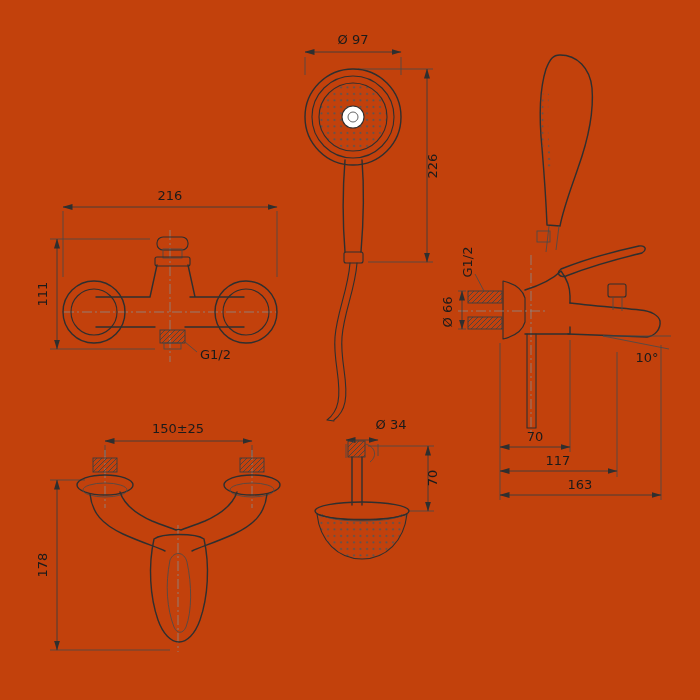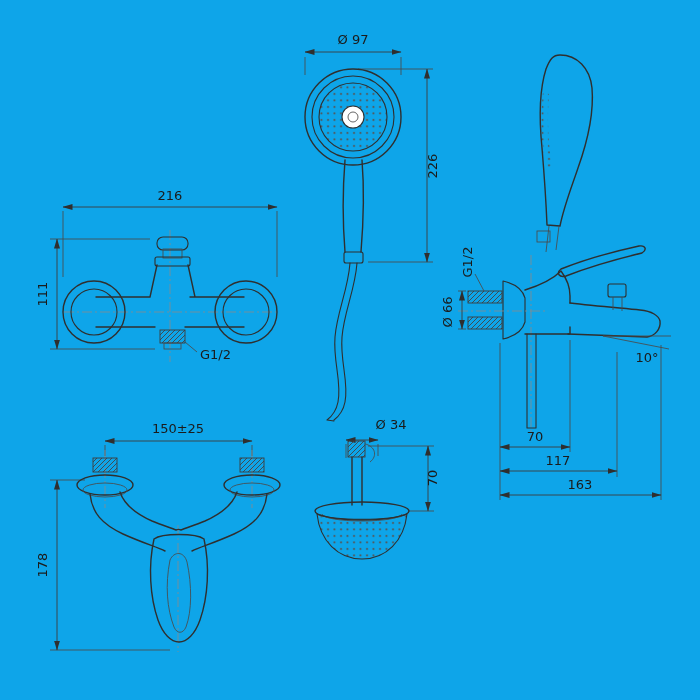--- a/index.html
+++ b/index.html
@@ -1,16 +1,16 @@
 <!DOCTYPE html>
 <html><head>
 <meta charset="utf-8">
 <style>
   html,body{margin:0;padding:0;background:#ffffff;}
-  #canvas{width:700px;height:700px;background:#0ea5e9;position:relative;overflow:hidden;}
+  #canvas{width:700px;height:700px;background:#c2410c;position:relative;overflow:hidden;}
   svg{display:block;}
   .ln{fill:none;stroke:#2f2f2f;stroke-width:1.4;stroke-linejoin:round;stroke-linecap:round;}
   .md{fill:none;stroke:#2f2f2f;stroke-width:1.1;stroke-linejoin:round;stroke-linecap:round;}
   .th{fill:none;stroke:#4a4a4a;stroke-width:.85;}
   .dim{fill:none;stroke:#3c3c3c;stroke-width:.9;}
   .cl{fill:none;stroke:#8a8a8a;stroke-width:.8;stroke-dasharray:10 3 2 3;}
   .hatchfill{fill:url(#hatch);stroke:#3c3c3c;stroke-width:.9;}
   .dotfill{fill:url(#dots);stroke:#2f2f2f;stroke-width:1.1;}
   text{font-family:"DejaVu Sans","Liberation Sans",sans-serif;font-size:13px;fill:#1b1b1b;}
 </style>

